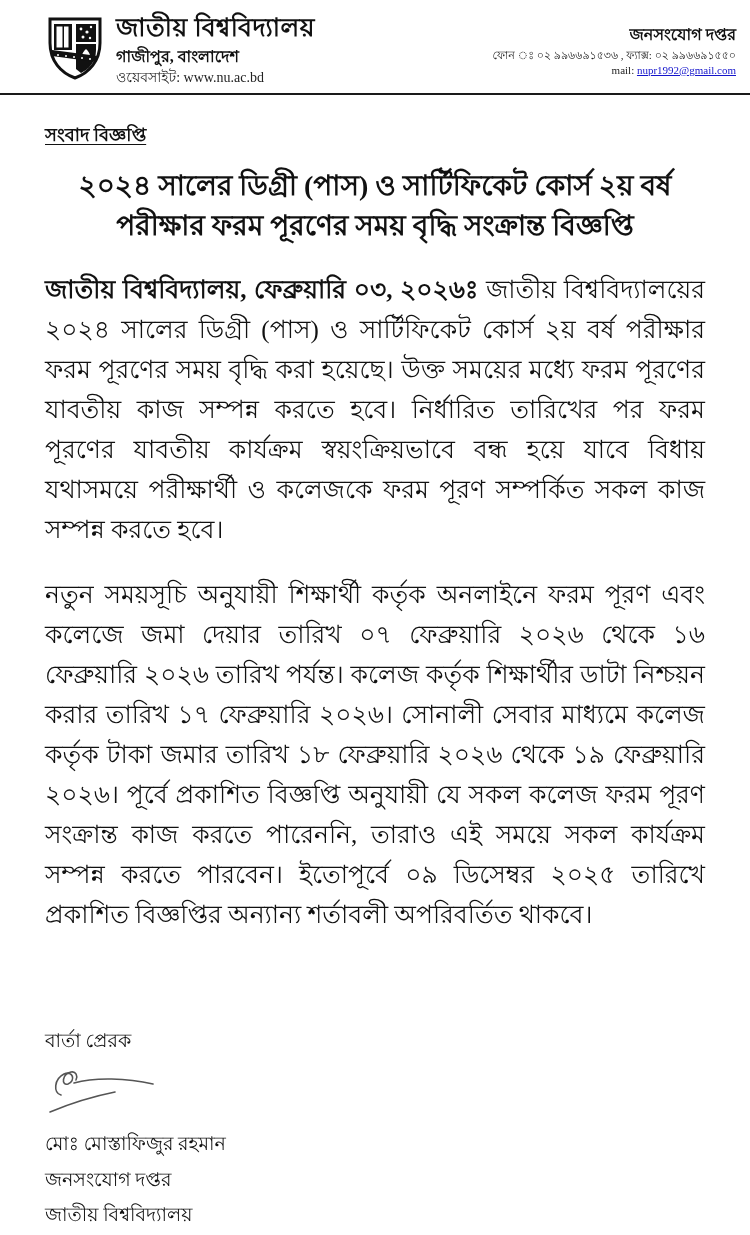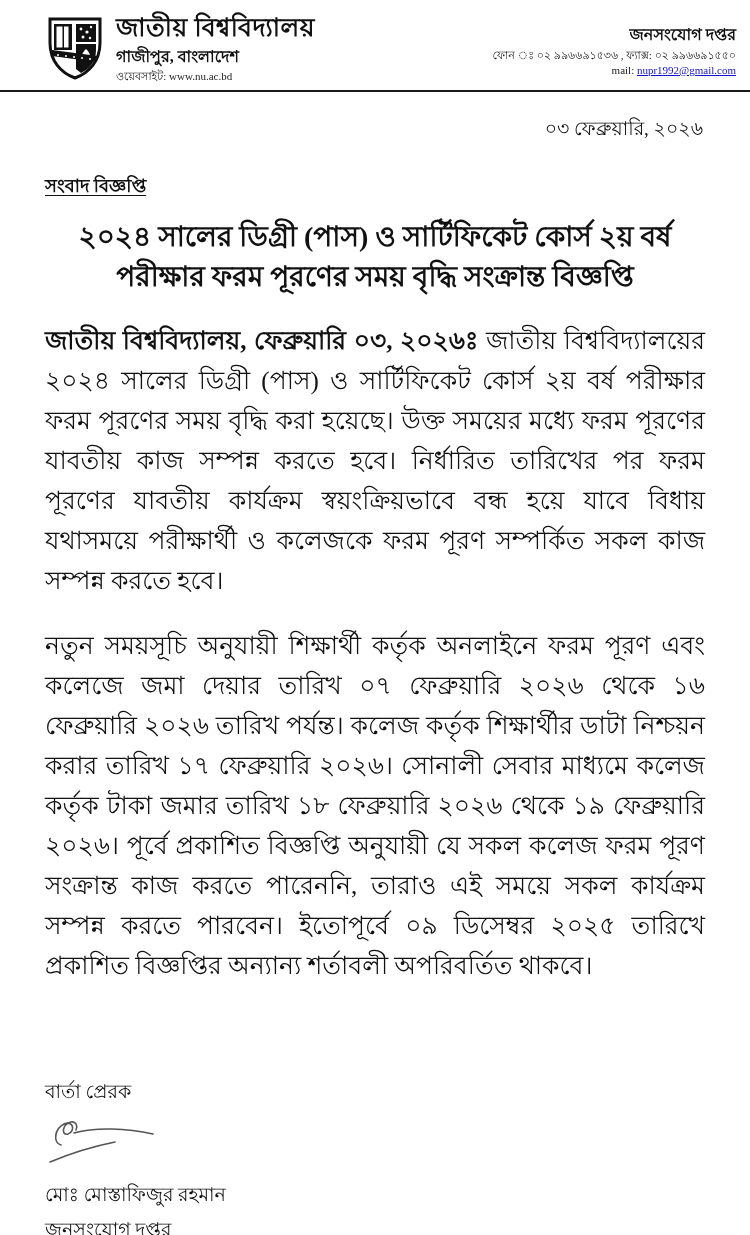--- a/index.html
+++ b/index.html
@@ -11,21 +11,21 @@
   .page{width:750px;height:1235px;background:#fff;position:relative;}
 
   
   .header{display:flex;justify-content:space-between;align-items:flex-start;
     padding:14px 6px 0 46px;}
   .brand{display:flex;align-items:flex-start;gap:12px;}
   .logo{width:58px;height:64px;flex:0 0 auto;margin-top:2px;}
   .brand-text{line-height:1.1;}
   .uni-name{font-size:25px;font-weight:700;letter-spacing:.5px;}
   .uni-loc{font-size:16px;margin-top:6px;font-weight:600;}
-  .uni-web{font-size:11px;margin-top:5px;color:#222;}
+  .uni-web{font-size:14px;margin-top:5px;color:#222;}
 
   .office{ text-align:right;padding-right:8px;line-height:1.15;margin-top:8px;}
   .office-line1{font-size:17px;font-weight:600;}
   .office-line2{font-size:16px;font-weight:600;margin-top:4px;}
   .office-phone{font-size:11px;margin-top:5px;color:#222;}
   .office-mail{font-size:11px;margin-top:2px;color:#222;}
   .office-mail a{color:#1414cc;text-decoration:underline;text-align:center;}
 
   .rule{border:none;border-top:2px solid #1a1a1a;margin:8px 0 0 0;width:750px;}
 
@@ -85,21 +85,20 @@
       <div class="office-line2">জনসংযোগ দপ্তর</div>
       <div class="office-phone">ফোন ঃ ০২ ৯৯৬৬৯১৫৩৬ , ফ্যাক্স: ০২ ৯৯৬৬৯১৫৫০</div>
       <div class="office-mail"><span>mail: </span><a href="#">nupr1992@gmail.com</a></div>
     </div>
   </div>
 
   <hr class="rule">
 
   <div class="content">
 
-    <div class="date-line">০৩ ফেব্রুয়ারি, ২০২৬</div>
 
     <div class="notice-label">সংবাদ বিজ্ঞপ্তি</div>
 
     <div class="main-title">
       <div>২০২৪ সালের ডিগ্রী (পাস) ও সার্টিফিকেট কোর্স ২য় বর্ষ</div>
       <div>পরীক্ষার ফরম পূরণের সময় বৃদ্ধি সংক্রান্ত বিজ্ঞপ্তি</div>
     </div>
 
     <p class="para"><span class="lead">জাতীয় বিশ্ববিদ্যালয়, ফেব্রুয়ারি ০৩, ২০২৬ঃ</span><span> জাতীয় বিশ্ববিদ্যালয়ের ২০২৪ সালের ডিগ্রী (পাস) ও সার্টিফিকেট কোর্স ২য় বর্ষ পরীক্ষার ফরম পূরণের সময় বৃদ্ধি করা হয়েছে। উক্ত সময়ের মধ্যে ফরম পূরণের যাবতীয় কাজ সম্পন্ন করতে হবে। নির্ধারিত তারিখের পর ফরম পূরণের যাবতীয় কার্যক্রম স্বয়ংক্রিয়ভাবে বন্ধ হয়ে যাবে বিধায় যথাসময়ে পরীক্ষার্থী ও কলেজকে ফরম পূরণ সম্পর্কিত সকল কাজ সম্পন্ন করতে হবে।</span></p>
 

